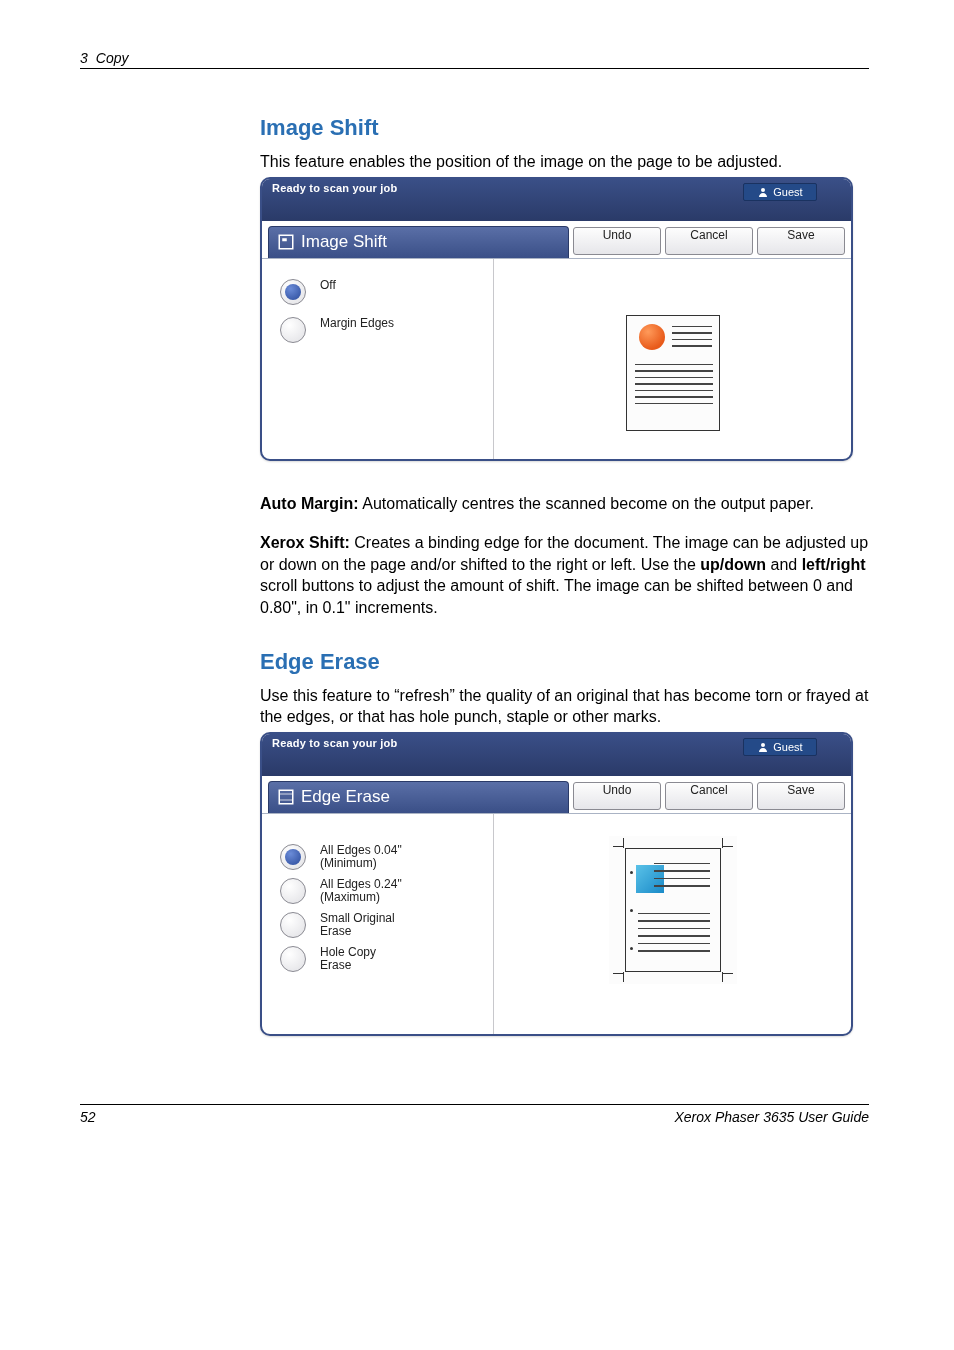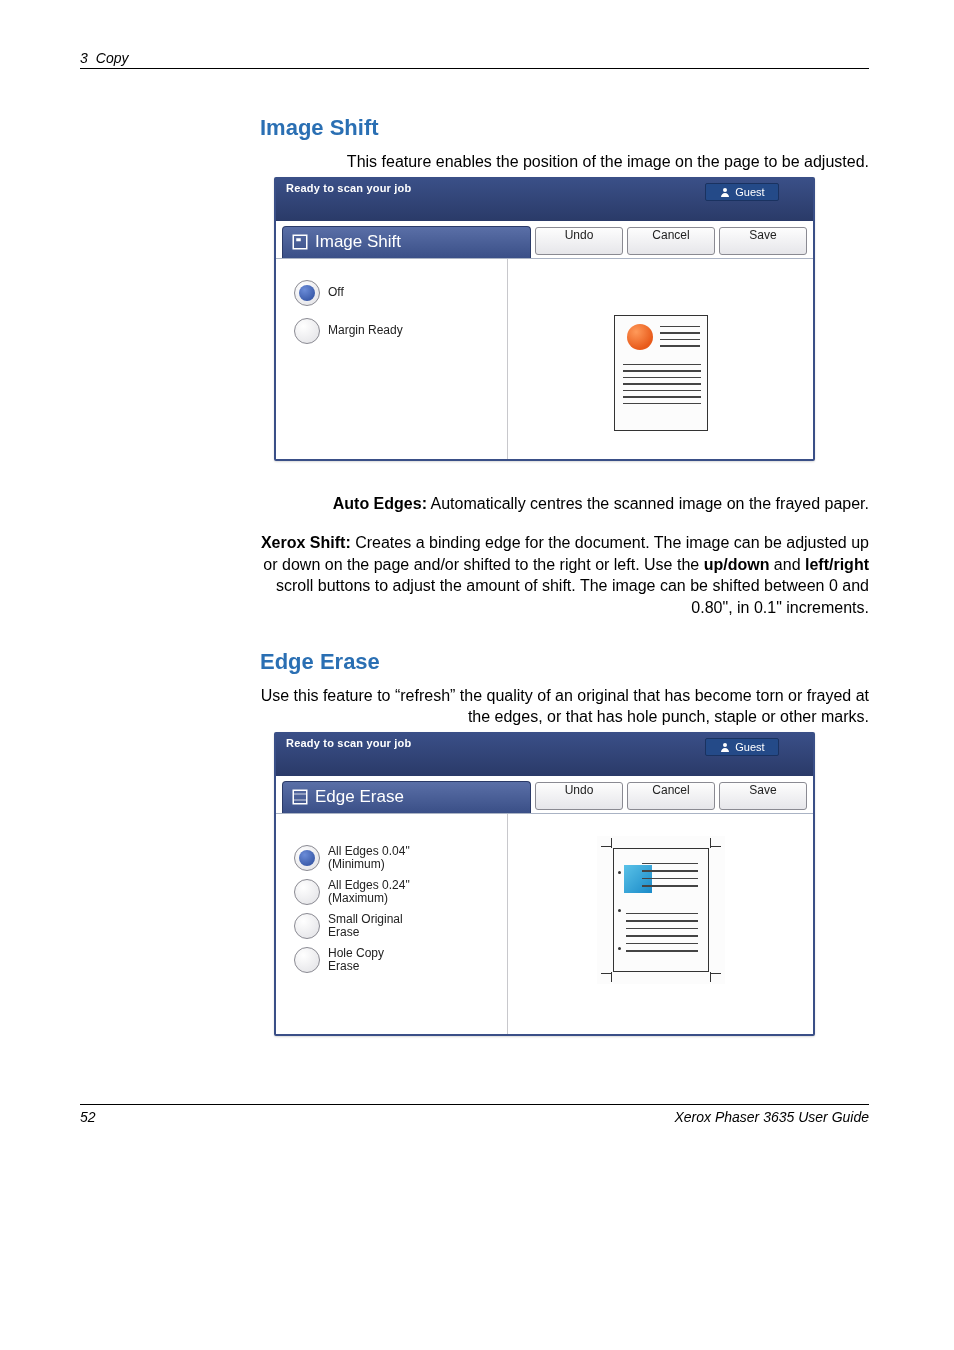--- a/index.html
+++ b/index.html
@@ -31,36 +31,34 @@
     color: #2a6fb3;
     font-size: 22px;
     font-weight: bold;
     margin: 0 0 10px 0;
   }
   .para {
     font-size: 16px;
     line-height: 1.35;
     color: #000;
     margin: 0 0 4px 0;
-    text-align: right;
   }
   .para b { font-weight: bold; }
   .spacer-sm { height: 14px; }
   .spacer-md { height: 26px; }
 
   
   .ui-panel {
-    width: 541px;
+    width: 593px;
     margin-bottom: 18px;
     border: 2px solid #3a4f87;
-    border-radius: 2px;
+    border-radius: 10px;
     overflow: hidden;
     background: #fff;
     box-shadow: 0 1px 2px rgba(0,0,0,0.15);
-    margin-left: 14px;
   }
   .ui-top {
     height: 42px;
     background: linear-gradient(#3a4f87 0%, #2a3a68 100%);
     position: relative;
   }
   .ui-status {
     position: absolute;
     left: 10px;
     top: 3px;
@@ -127,22 +125,21 @@
     display: flex;
     min-height: 200px;
   }
   .ui-left {
     width: 232px;
     border-right: 1px solid #c8c8cc;
     padding: 20px 12px 20px 18px;
   }
   .radio-row {
     display: flex;
-    align-items: center;
-    gap: 8px;
+    gap: 14px;
     margin-bottom: 10px;
     min-height: 28px;
   }
   .radio-row.tight { margin-bottom: 6px; }
   .radio {
     width: 26px;
     height: 26px;
     border-radius: 50%;
     border: 1.5px solid #8a8a92;
     background: radial-gradient(circle at 35% 30%, #ffffff, #e0e0e4);
@@ -287,21 +284,21 @@
           </div>
       </div>
       <div class="ui-body">
         <div class="ui-left">
           <div class="radio-row">
             <div class="radio selected"></div>
             <div class="radio-label">Off</div>
           </div>
           <div class="radio-row">
             <div class="radio"></div>
-            <div class="radio-label">Margin Ready</div>
+            <div class="radio-label">Margin Edges</div>
           </div>
         </div>
         <div class="ui-right">
           <div class="preview-page">
             <div class="dot a"></div>
             <div class="preview-lines">
               <div class="ln"></div>
                 <div class="ln"></div>
                 <div class="ln"></div>
                 <div class="ln"></div>
@@ -314,21 +311,21 @@
                 <div class="ln"></div>
                 <div class="ln"></div>
                 <div class="ln"></div>
             </div>
           </div>
         </div>
       </div>
     </div>
 
     <div class="spacer-sm"></div>
-    <p class="para"><b>Auto Edges:</b><span> Automatically centres the scanned image on the frayed paper.</span></p>
+    <p class="para"><b>Auto Margin:</b><span> Automatically centres the scanned become on the output paper.</span></p>
     <div class="spacer-sm"></div>
     <p class="para">
       <b>Xerox Shift:</b><span> Creates a binding edge for the document. The image can be adjusted up or down on the page and/or shifted to the right or left. Use the </span><b>up/down</b><span> and </span><b>left/right</b><span> scroll buttons to adjust the amount of shift. The image can be shifted between 0 and 0.80", in 0.1" increments.</span>
     </p>
 
     <div class="spacer-md"></div>
 
     <h3 class="section-title">Edge Erase</h3>
     <p class="para">Use this feature to “refresh” the quality of an original that has become torn or frayed at the edges, or that has hole punch, staple or other marks.</p>
 

